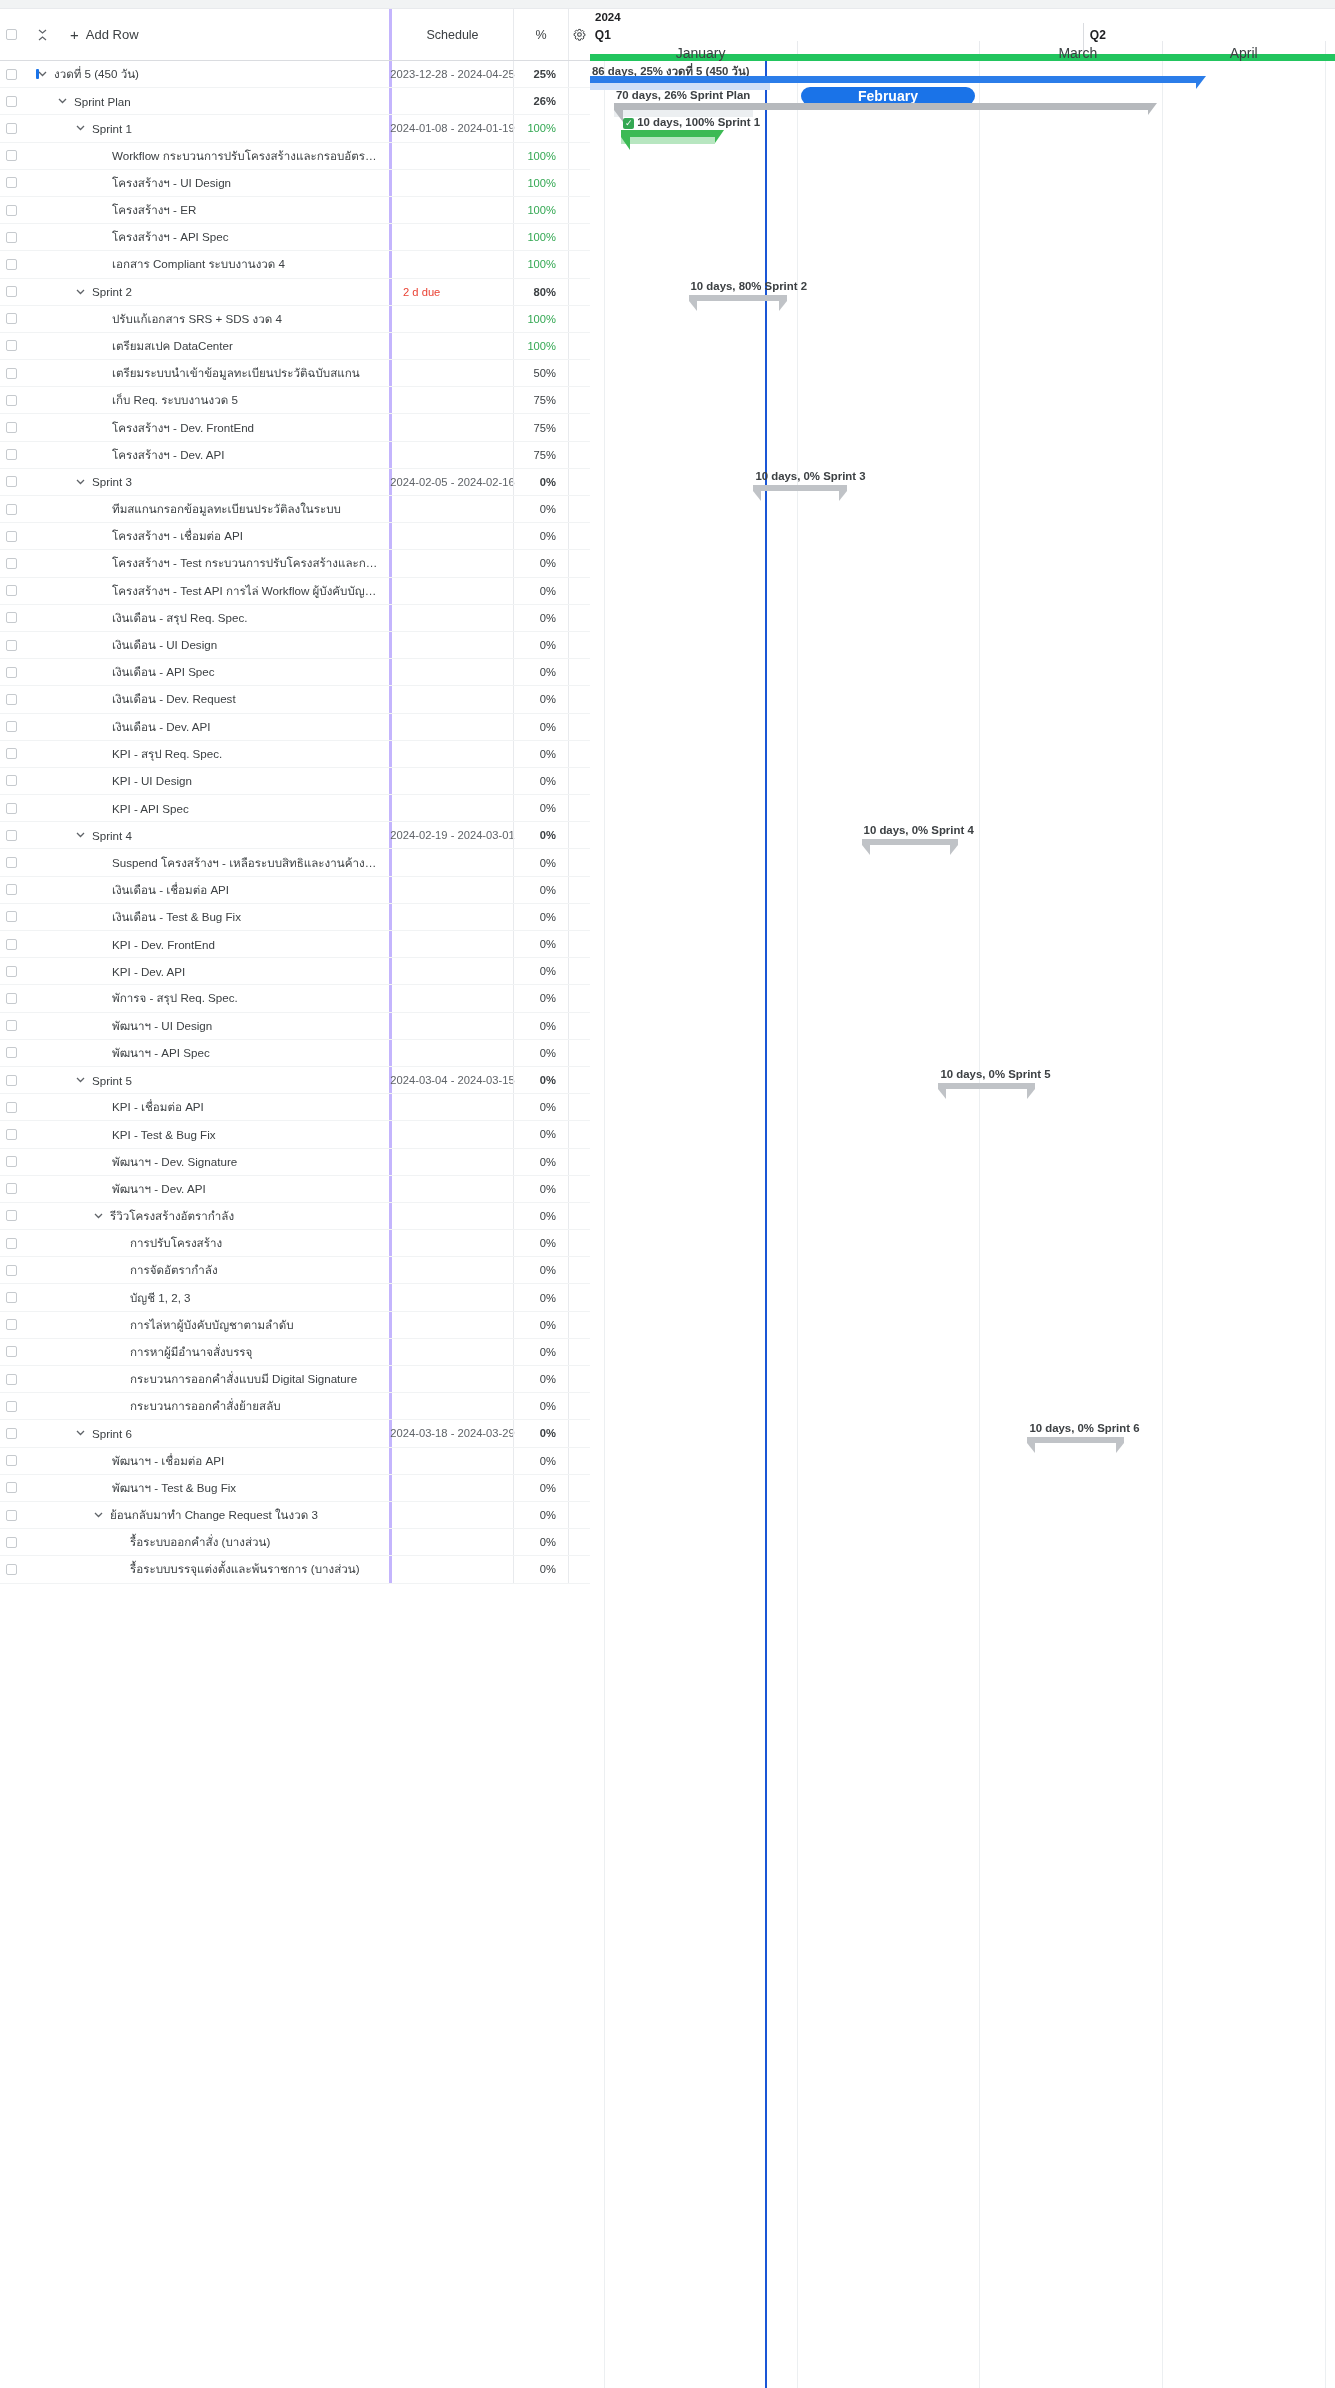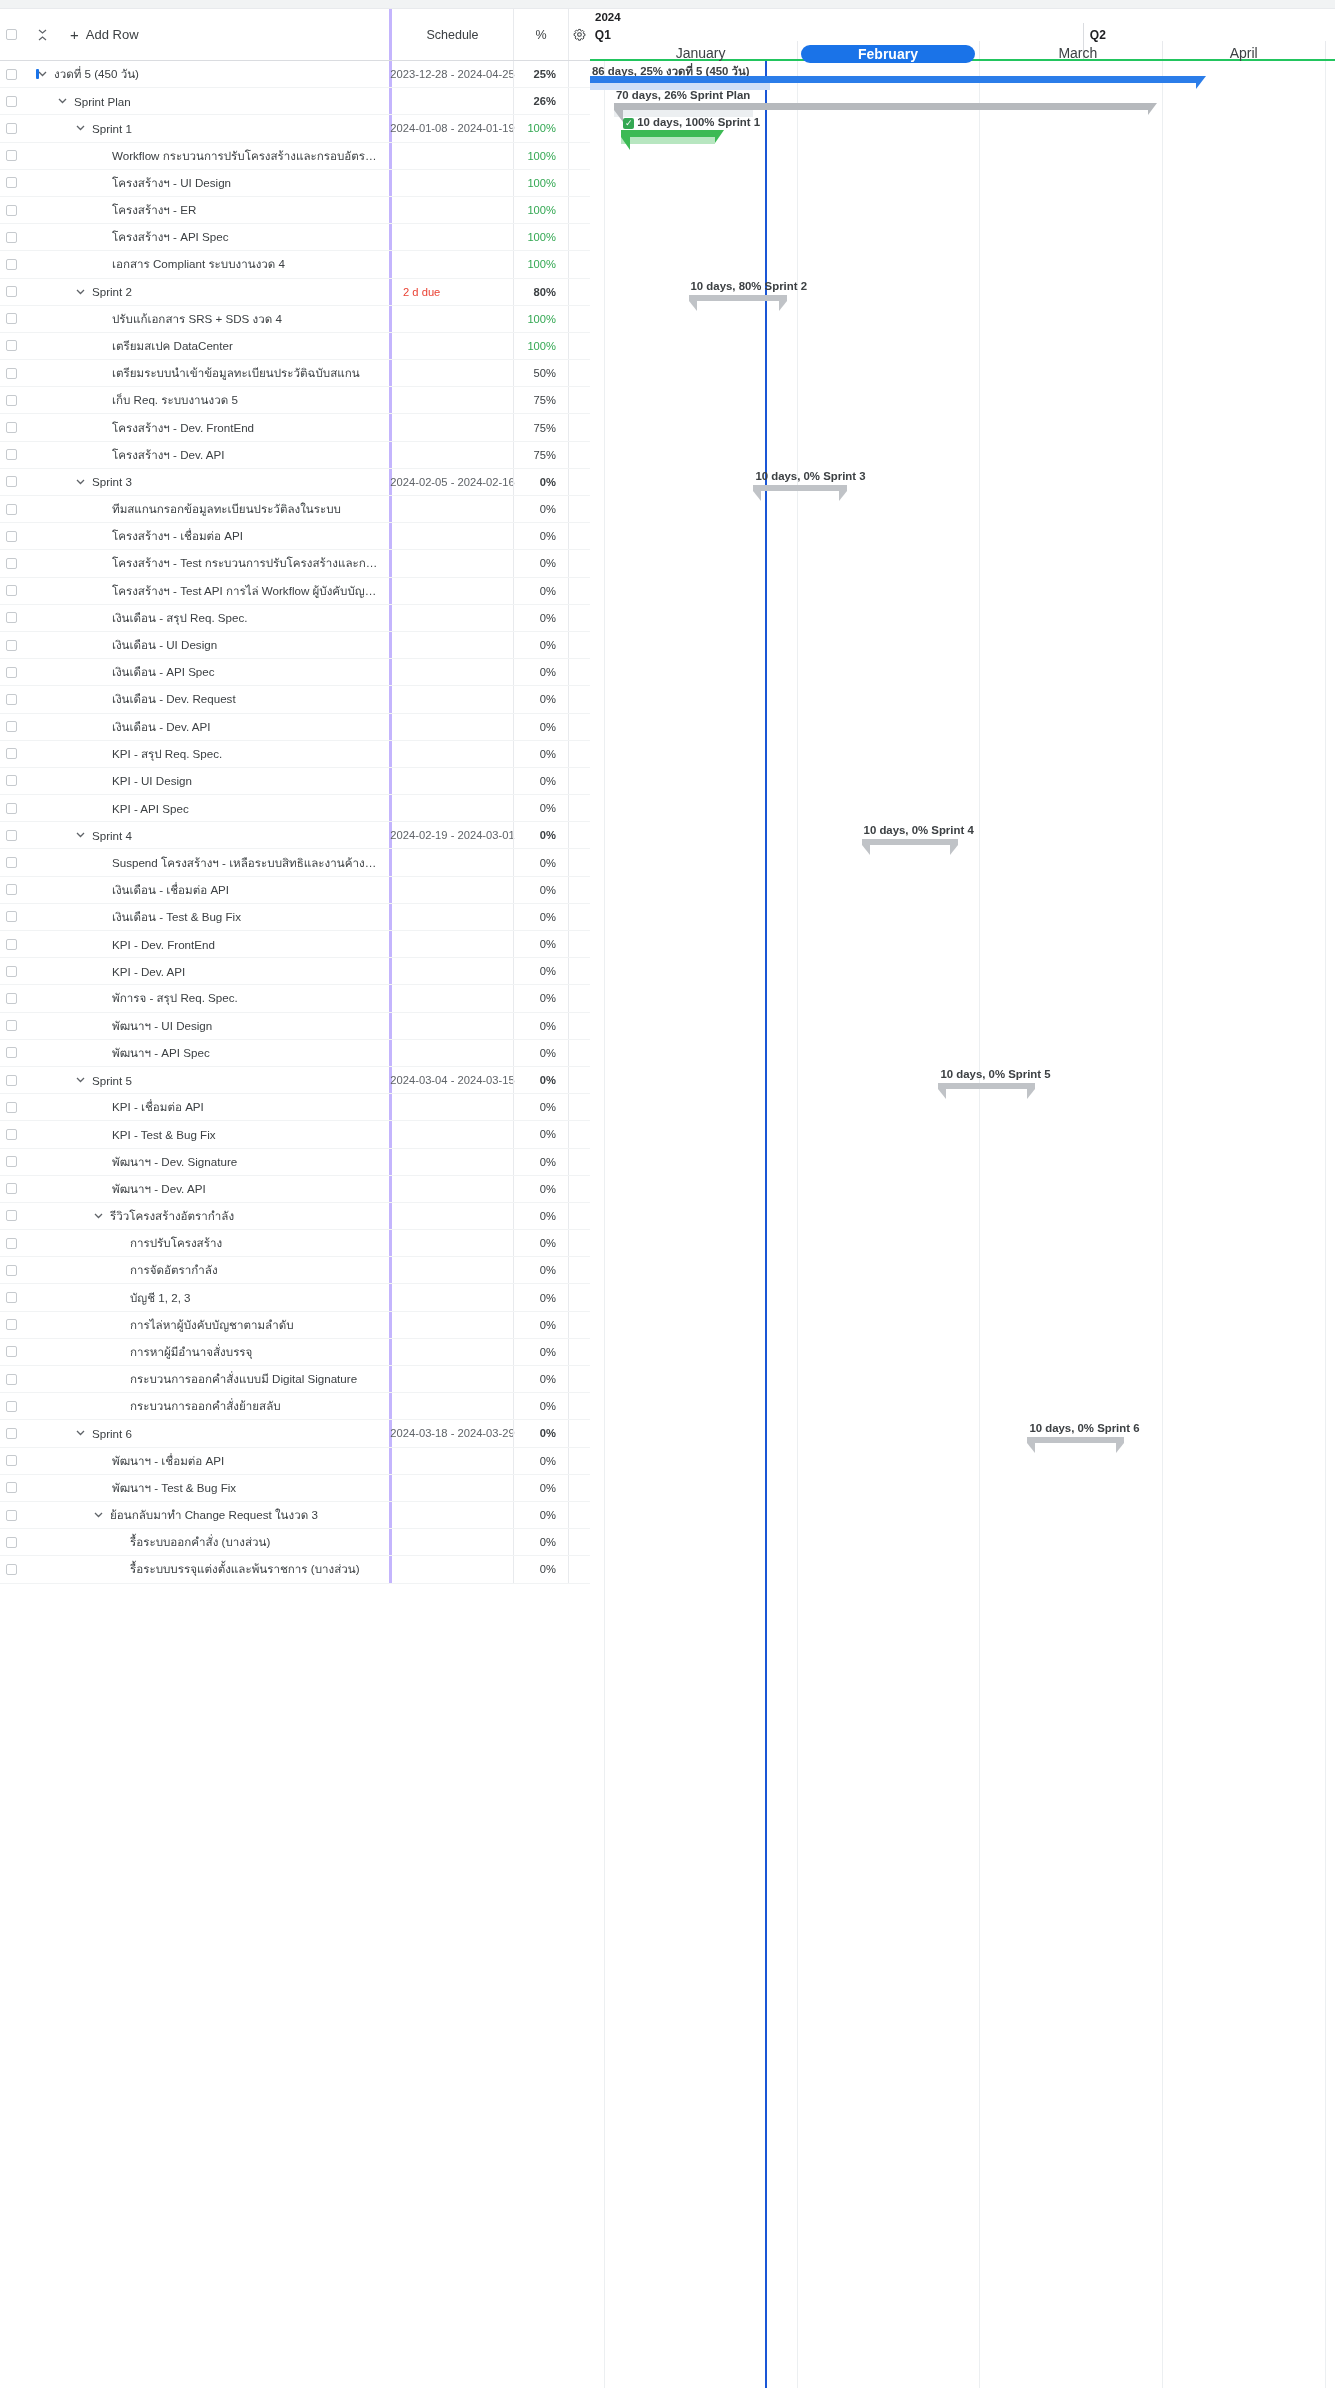--- a/index.html
+++ b/index.html
@@ -53,25 +53,25 @@
   .row.lvl0 .tname{ font-weight:400; }
   .sched{ font-size:11.2px; color:#5f6368; white-space:nowrap; }
   .sched.due{ color:#ea4335; width:100%; text-align:left; padding-left:11px; }
   .pct{ font-size:11.2px; color:#3c4043; width:100%; text-align:right; padding-right:12px; }
   .pct.p100{ color:#34a853; }
   .pct.bold{ font-weight:700; }
 
   .gear{ width:13px; height:13px; display:block; }
 
   
-  .gh{ height:52px; position:relative; border-bottom:2px solid #22c55e; }
+  .gh{ height:52px; position:relative; border-bottom:7px solid #22c55e; }
   .gh-year{ position:absolute; left:5px; top:2px; font-size:11.5px; font-weight:700; color:#202124; }
   .gh-q{ position:absolute; top:19px; font-size:12px; font-weight:700; color:#202124; }
   .gh-m{ position:absolute; top:36px; font-size:14px; color:#3c4043; text-align:center; }
-  .gh-m.cur{ color:#fff; font-weight:700; background:#1a73e8; border-radius:10px; padding:1px 0; }
+  .gh-m.cur{ color:#fff; font-weight:700; background:#1a73e8; border-radius:10px; padding:1px 0;margin-top:42px; }
   .qsep{ position:absolute; top:14px; bottom:0; width:1px; background:#dadce0; }
   .msep{ position:absolute; top:32px; bottom:0; width:1px; background:#e8eaed; }
 
   
   .gcanvas{ position:absolute; left:0; right:0; top:52px; bottom:0; overflow:hidden; }
   .gcol{ position:absolute; top:0; bottom:0; width:1px; background:#eceff1; }
   .today{ position:absolute; top:0; bottom:0; width:1.5px; background:#1a56d6; }
 
   .glabel{ position:absolute; font-size:11.4px; font-weight:700; color:#3c4043; white-space:nowrap; }
 

